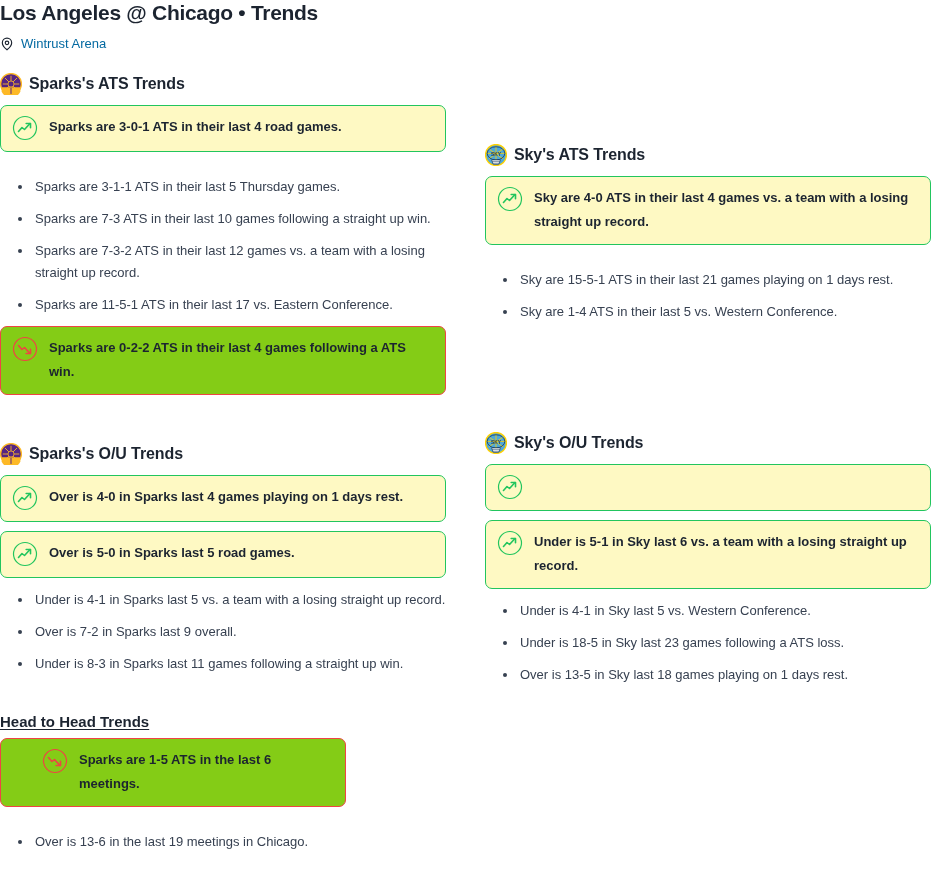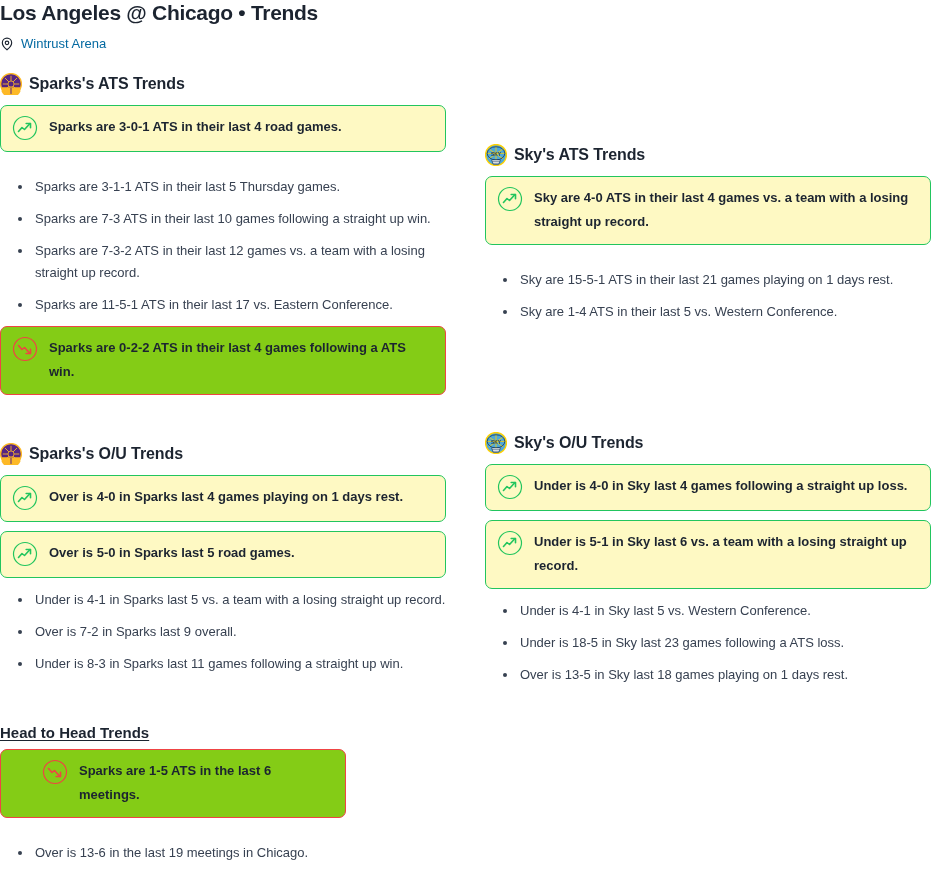--- a/index.html
+++ b/index.html
@@ -130,21 +130,21 @@
     top: 9px;
     width: 4px;
     height: 4px;
     border-radius: 50%;
     background: #374151;
   }
 
   .list-gap { height: 2px; }
 
   
-  .h2h { margin-top: 27px; }
+  .h2h { margin-top: 16px; }
   .h2h .card { width: 346px; padding-left: 41px; }
   .h2h ul.trend-list li { padding-left: 35px; }
 
   .spacer-after-ats { height: 15px; }
 </style>
 </head>
 <body>
 
 <div class="page">
 
@@ -310,21 +310,20 @@
       </div>
 
       <div class="card">
         <span class="trend-icon">
           <svg viewBox="0 0 26 26" width="26" height="26" fill="none">
             <circle cx="13" cy="13" r="11.5" stroke="#22c55e" stroke-width="1.2"></circle>
             <path d="M6.5 16.5 L10 12.5 L12.5 14.5 L18 8.5" stroke="#22c55e" stroke-width="1.6" stroke-linecap="round" stroke-linejoin="round"></path>
             <path d="M14.2 8.5 H18.5 V12.8" stroke="#22c55e" stroke-width="1.6" stroke-linecap="round" stroke-linejoin="round"></path>
           </svg>
         </span>
-        <span class="card-text">Under is 4-0 in Sky last 4 games following a straight up loss.</span>
       </div>
 
       <div class="card">
         <span class="trend-icon">
           <svg viewBox="0 0 26 26" width="26" height="26" fill="none">
             <circle cx="13" cy="13" r="11.5" stroke="#22c55e" stroke-width="1.2"></circle>
             <path d="M6.5 16.5 L10 12.5 L12.5 14.5 L18 8.5" stroke="#22c55e" stroke-width="1.6" stroke-linecap="round" stroke-linejoin="round"></path>
             <path d="M14.2 8.5 H18.5 V12.8" stroke="#22c55e" stroke-width="1.6" stroke-linecap="round" stroke-linejoin="round"></path>
           </svg>
         </span>

